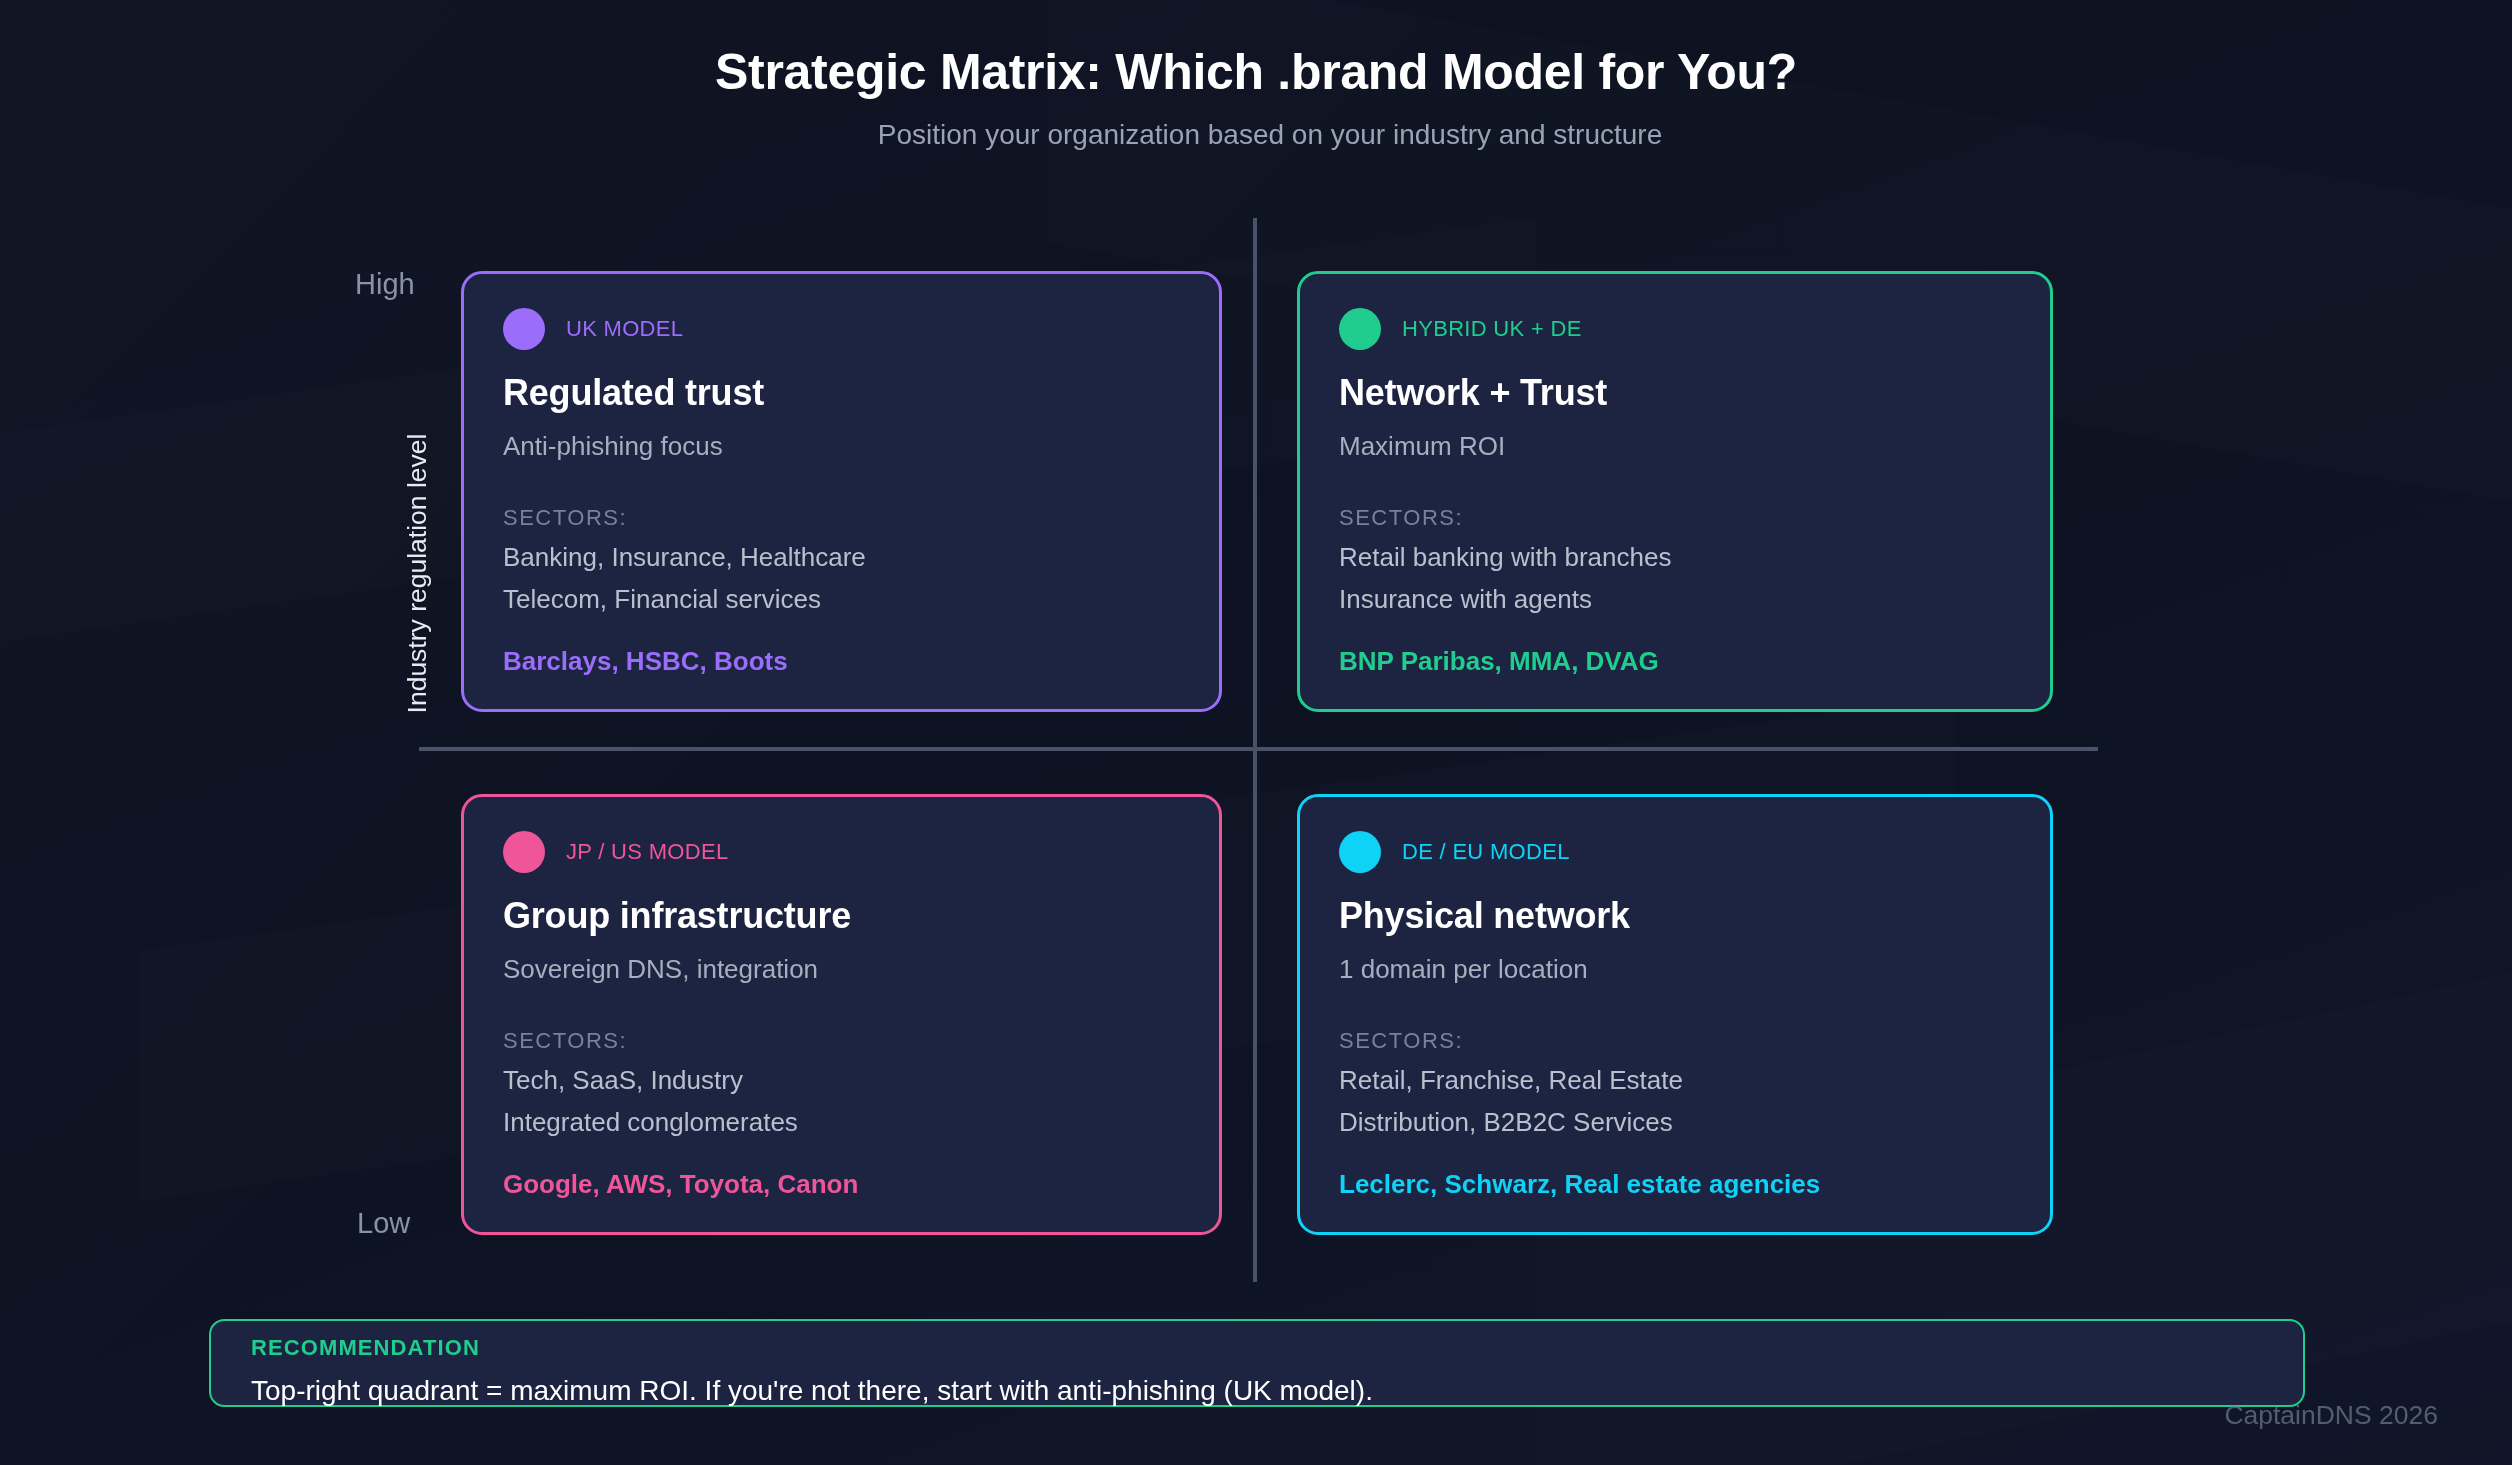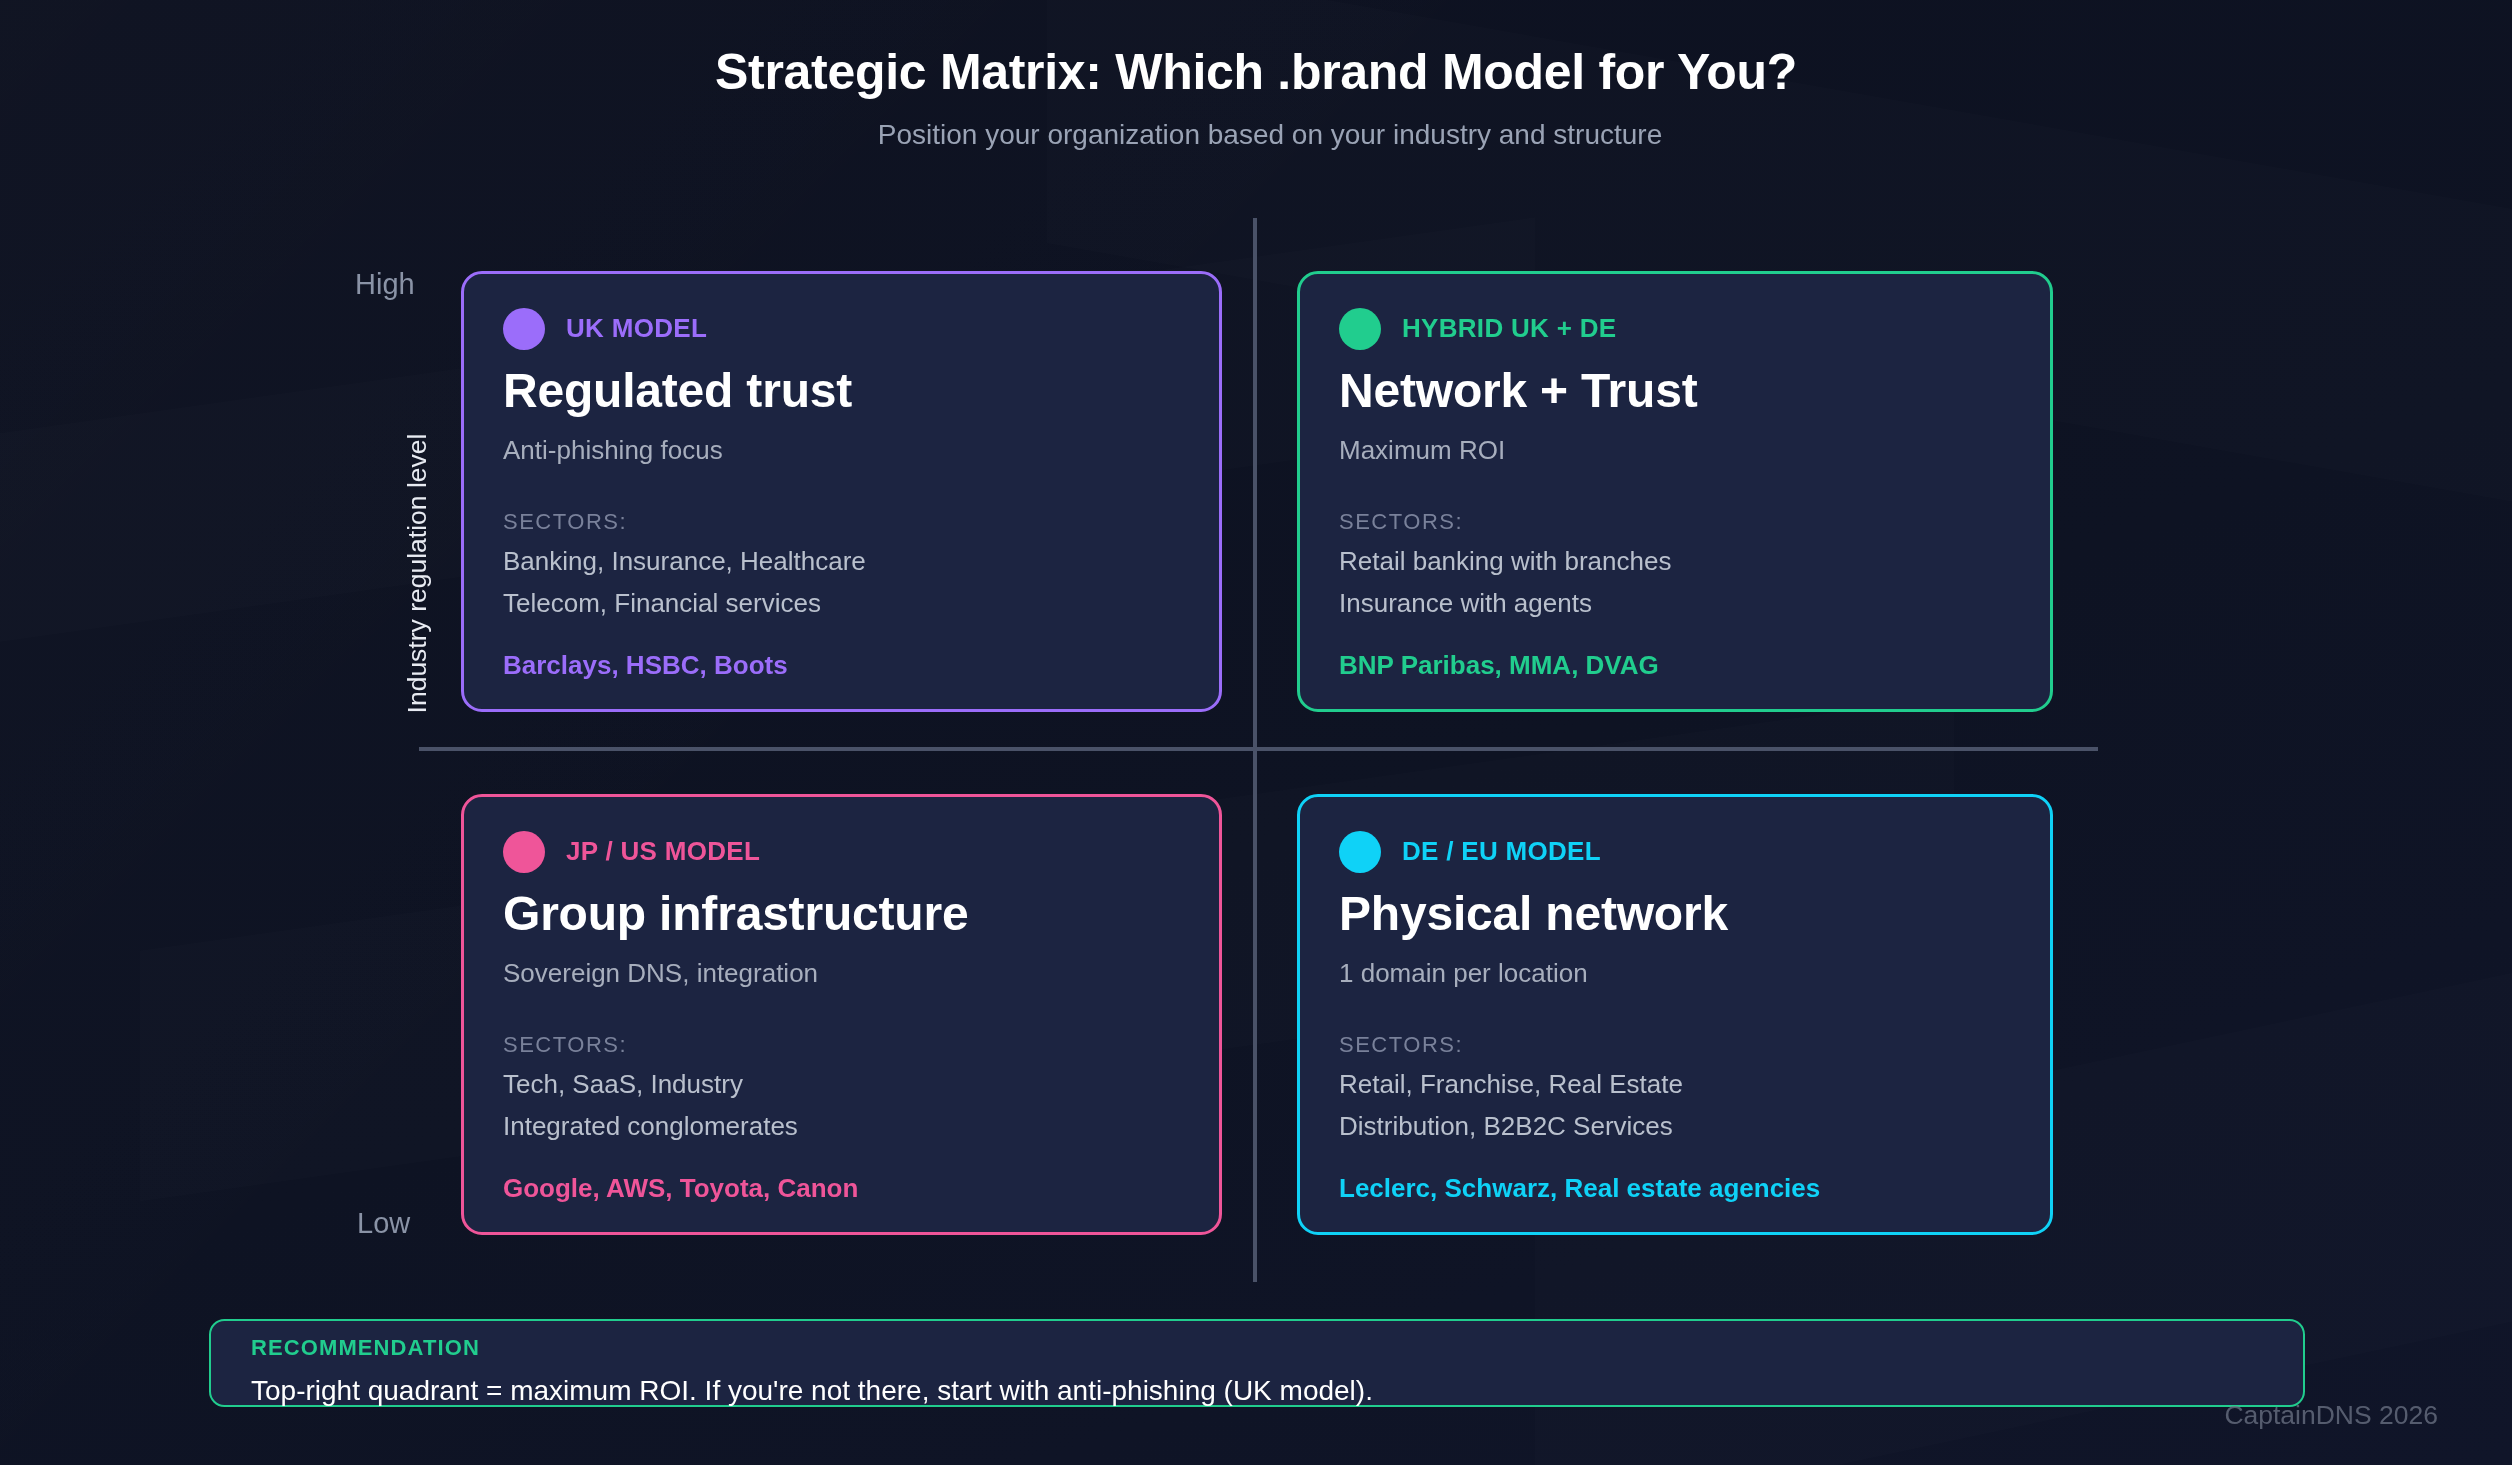--- a/index.html
+++ b/index.html
@@ -79,25 +79,25 @@
     border:3.5px solid;
     padding:32px 39px 0 39px;
   }
   #card-uk     { left:461px;  top:271px;  width:761px; height:441px; border-color:#9b6dfa; }
   #card-hybrid { left:1297px; top:271px;  width:756px; height:441px; border-color:#21cd8e; }
   #card-jpus   { left:461px;  top:794px; width:761px; height:441px; border-color:#ef5599; }
   #card-deeu   { left:1297px; top:794px; width:756px; height:441px; border-color:#0fd2f7; }
 
   .card-head { display:flex; align-items:center; gap:21px; height:45px; }
   .card-dot  { width:42px; height:42px; border-radius:50%; flex:0 0 42px; }
-  .card-tag  { font-size:26px; font-weight:bold; letter-spacing:0.3px; }
+  .card-tag  { font-size:22px; font-weight:normal; letter-spacing:0.3px; }
 
   .card-title {
-    margin-top:12px;
-    font-size:48px; font-weight:bold; color:#ffffff;
+    margin-top:21px;
+    font-size:36px; font-weight:bold; color:#ffffff;
     letter-spacing:-0.2px;
   }
   .card-sub {
     margin-top:16.7px;
     font-size:26px; color:#a7aebd; font-weight:normal;
   }
   .sectors-label {
     margin-top:43px;
     font-size:22px; color:#79819a; letter-spacing:1.5px;
   }

